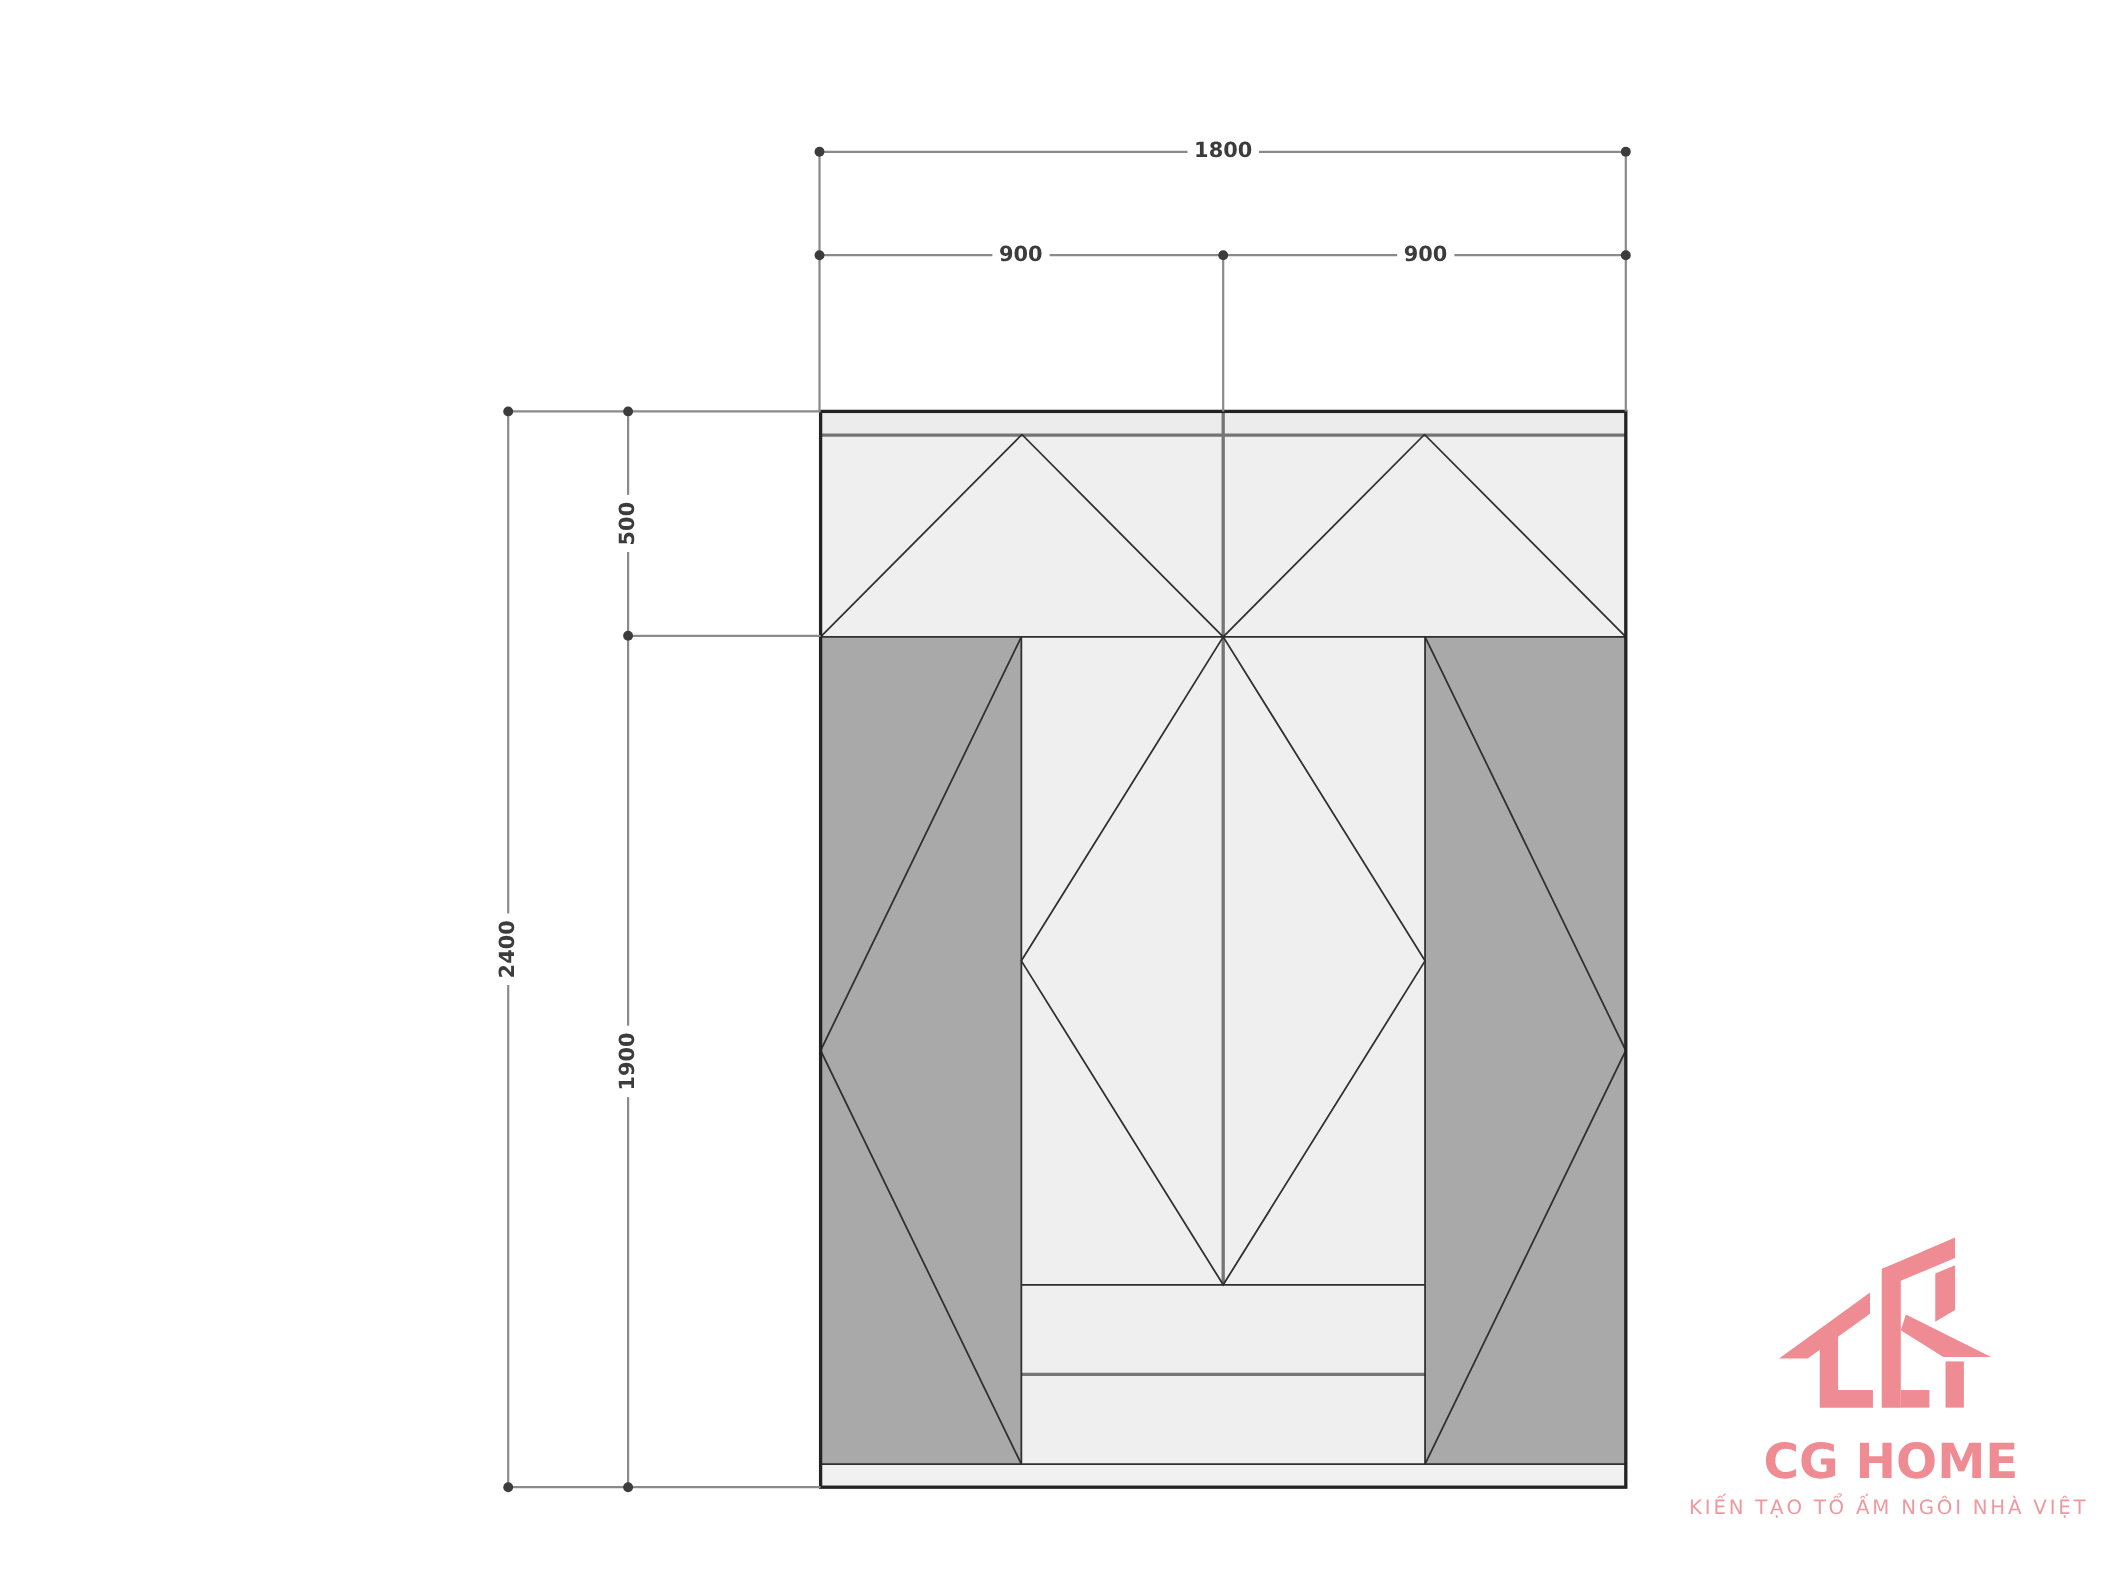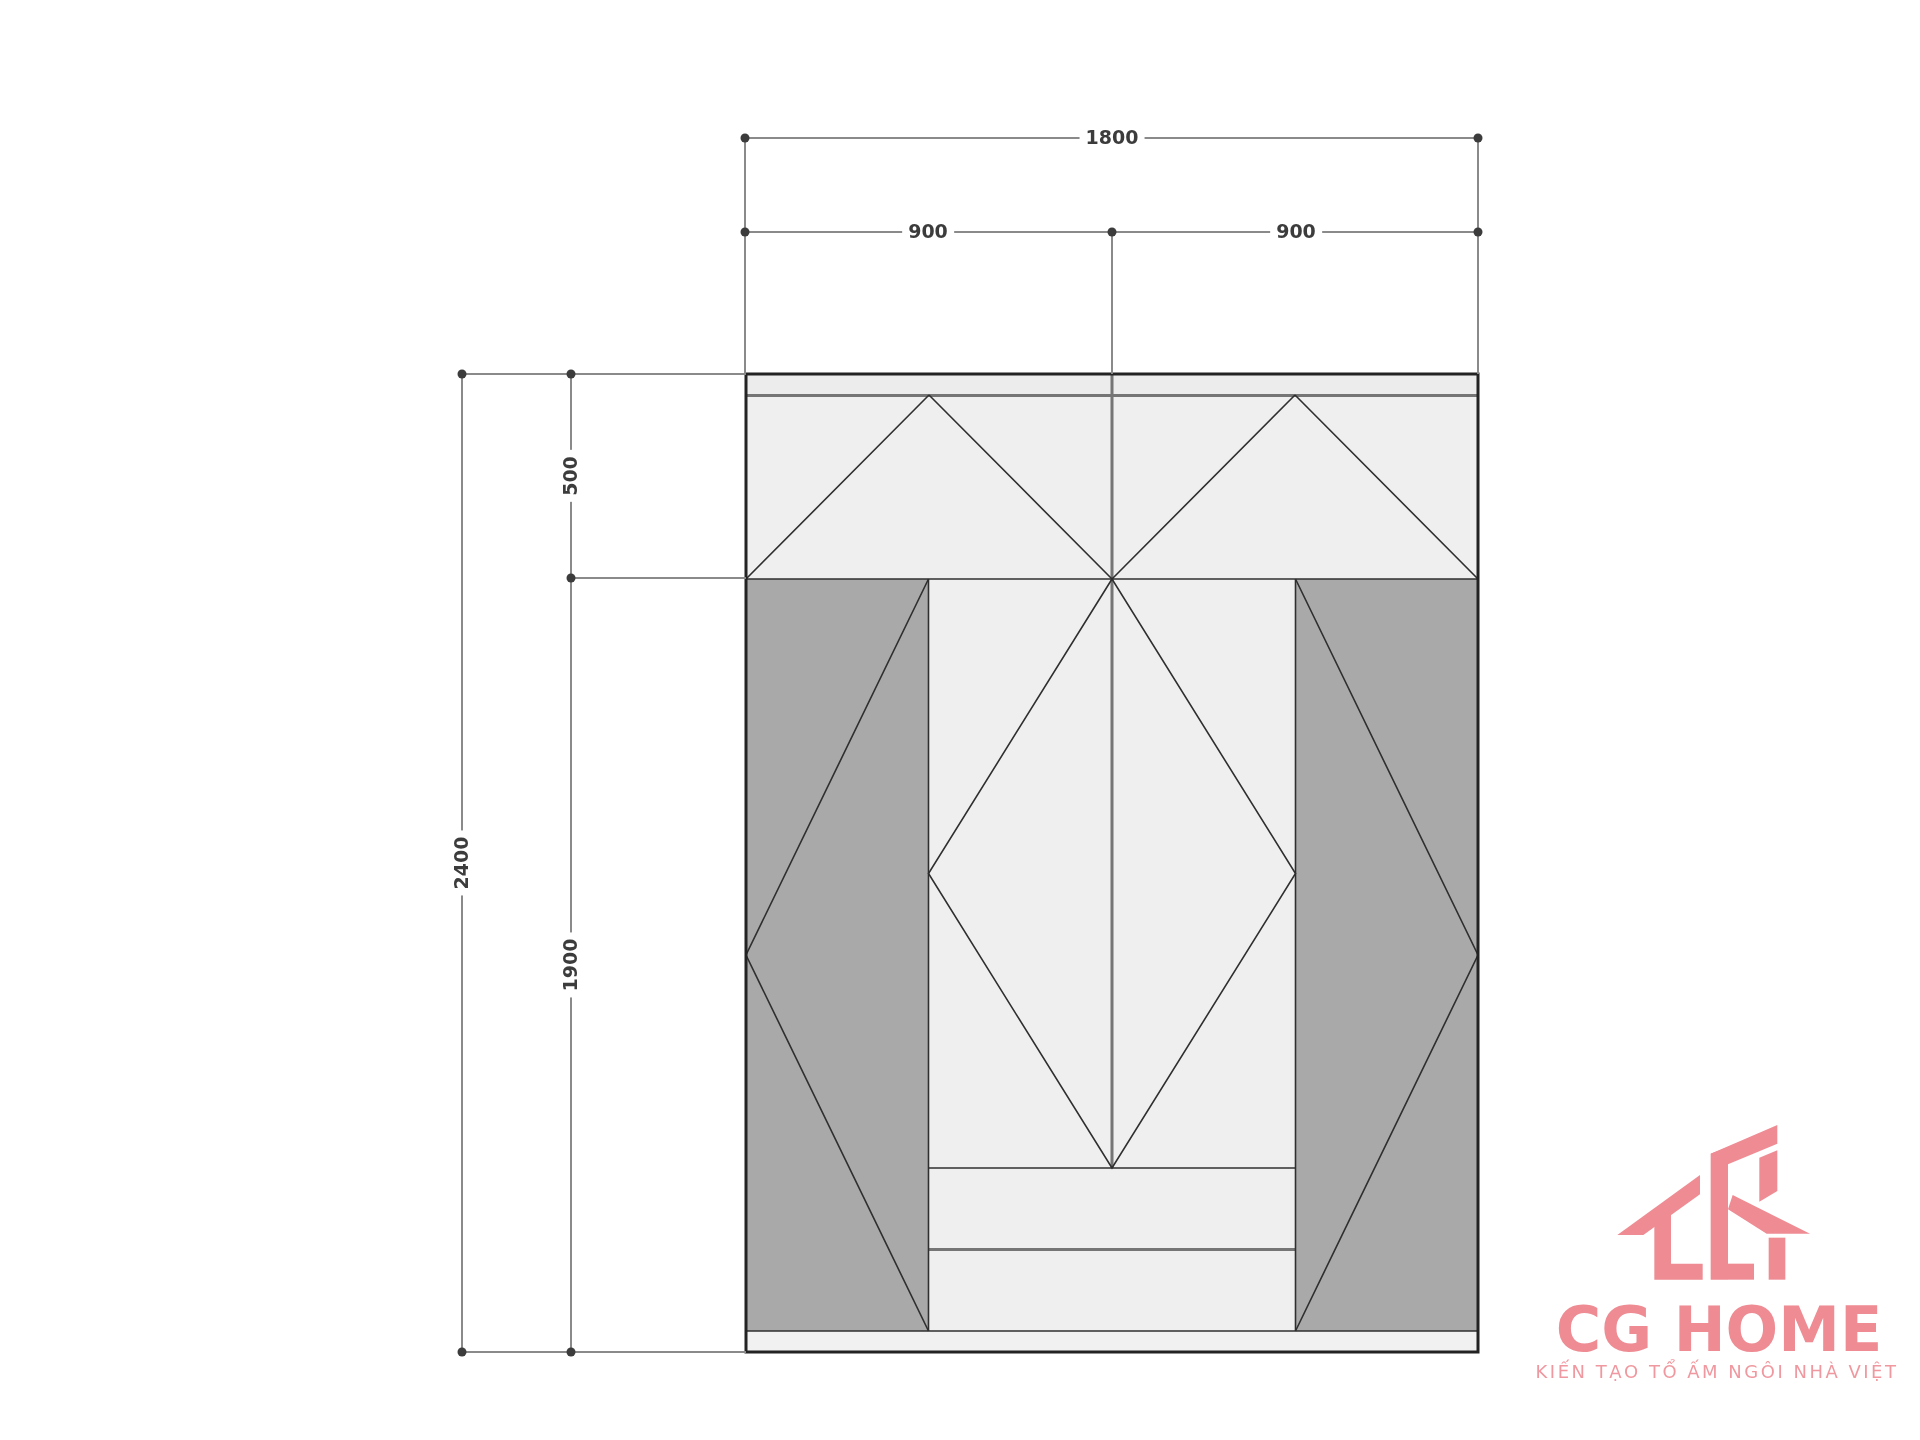--- a/index.html
+++ b/index.html
@@ -23,21 +23,21 @@
   .dim{stroke:var(--line-medium);stroke-width:2;fill:none;}
   .dot{fill:var(--dim-text);}
   .dim-label{
     position:absolute;transform:translate(-50%,-50%);
     font-size:19px;font-weight:700;color:var(--dim-text);
     background:var(--page-bg);padding:0 6px;line-height:1.15;white-space:nowrap;
   }
   .dim-label.rotated{transform:translate(-50%,-50%) rotate(-90deg);}
   .logo-wordmark{
     position:absolute;left:1719px;top:1313px;transform:translate(-50%,-50%);
-    font-size:62px;font-weight:700;letter-spacing:0px;color:var(--brand-pink);
+    font-size:44px;font-weight:700;letter-spacing:0px;color:var(--brand-pink);
     white-space:nowrap;font-family:"DejaVu Sans","Liberation Sans",sans-serif;
   }
   .logo-tagline{
     position:absolute;left:1717px;top:1355px;transform:translate(-50%,-50%);
     font-size:18px;font-weight:400;letter-spacing:2.5px;color:var(--brand-pink-light);
     white-space:nowrap;font-family:"DejaVu Sans","Liberation Sans",sans-serif;
   }
   .logo-icon{position:absolute;left:1600px;top:1095px;}
   .logo-icon polygon{fill:var(--brand-pink);}
 </style>

